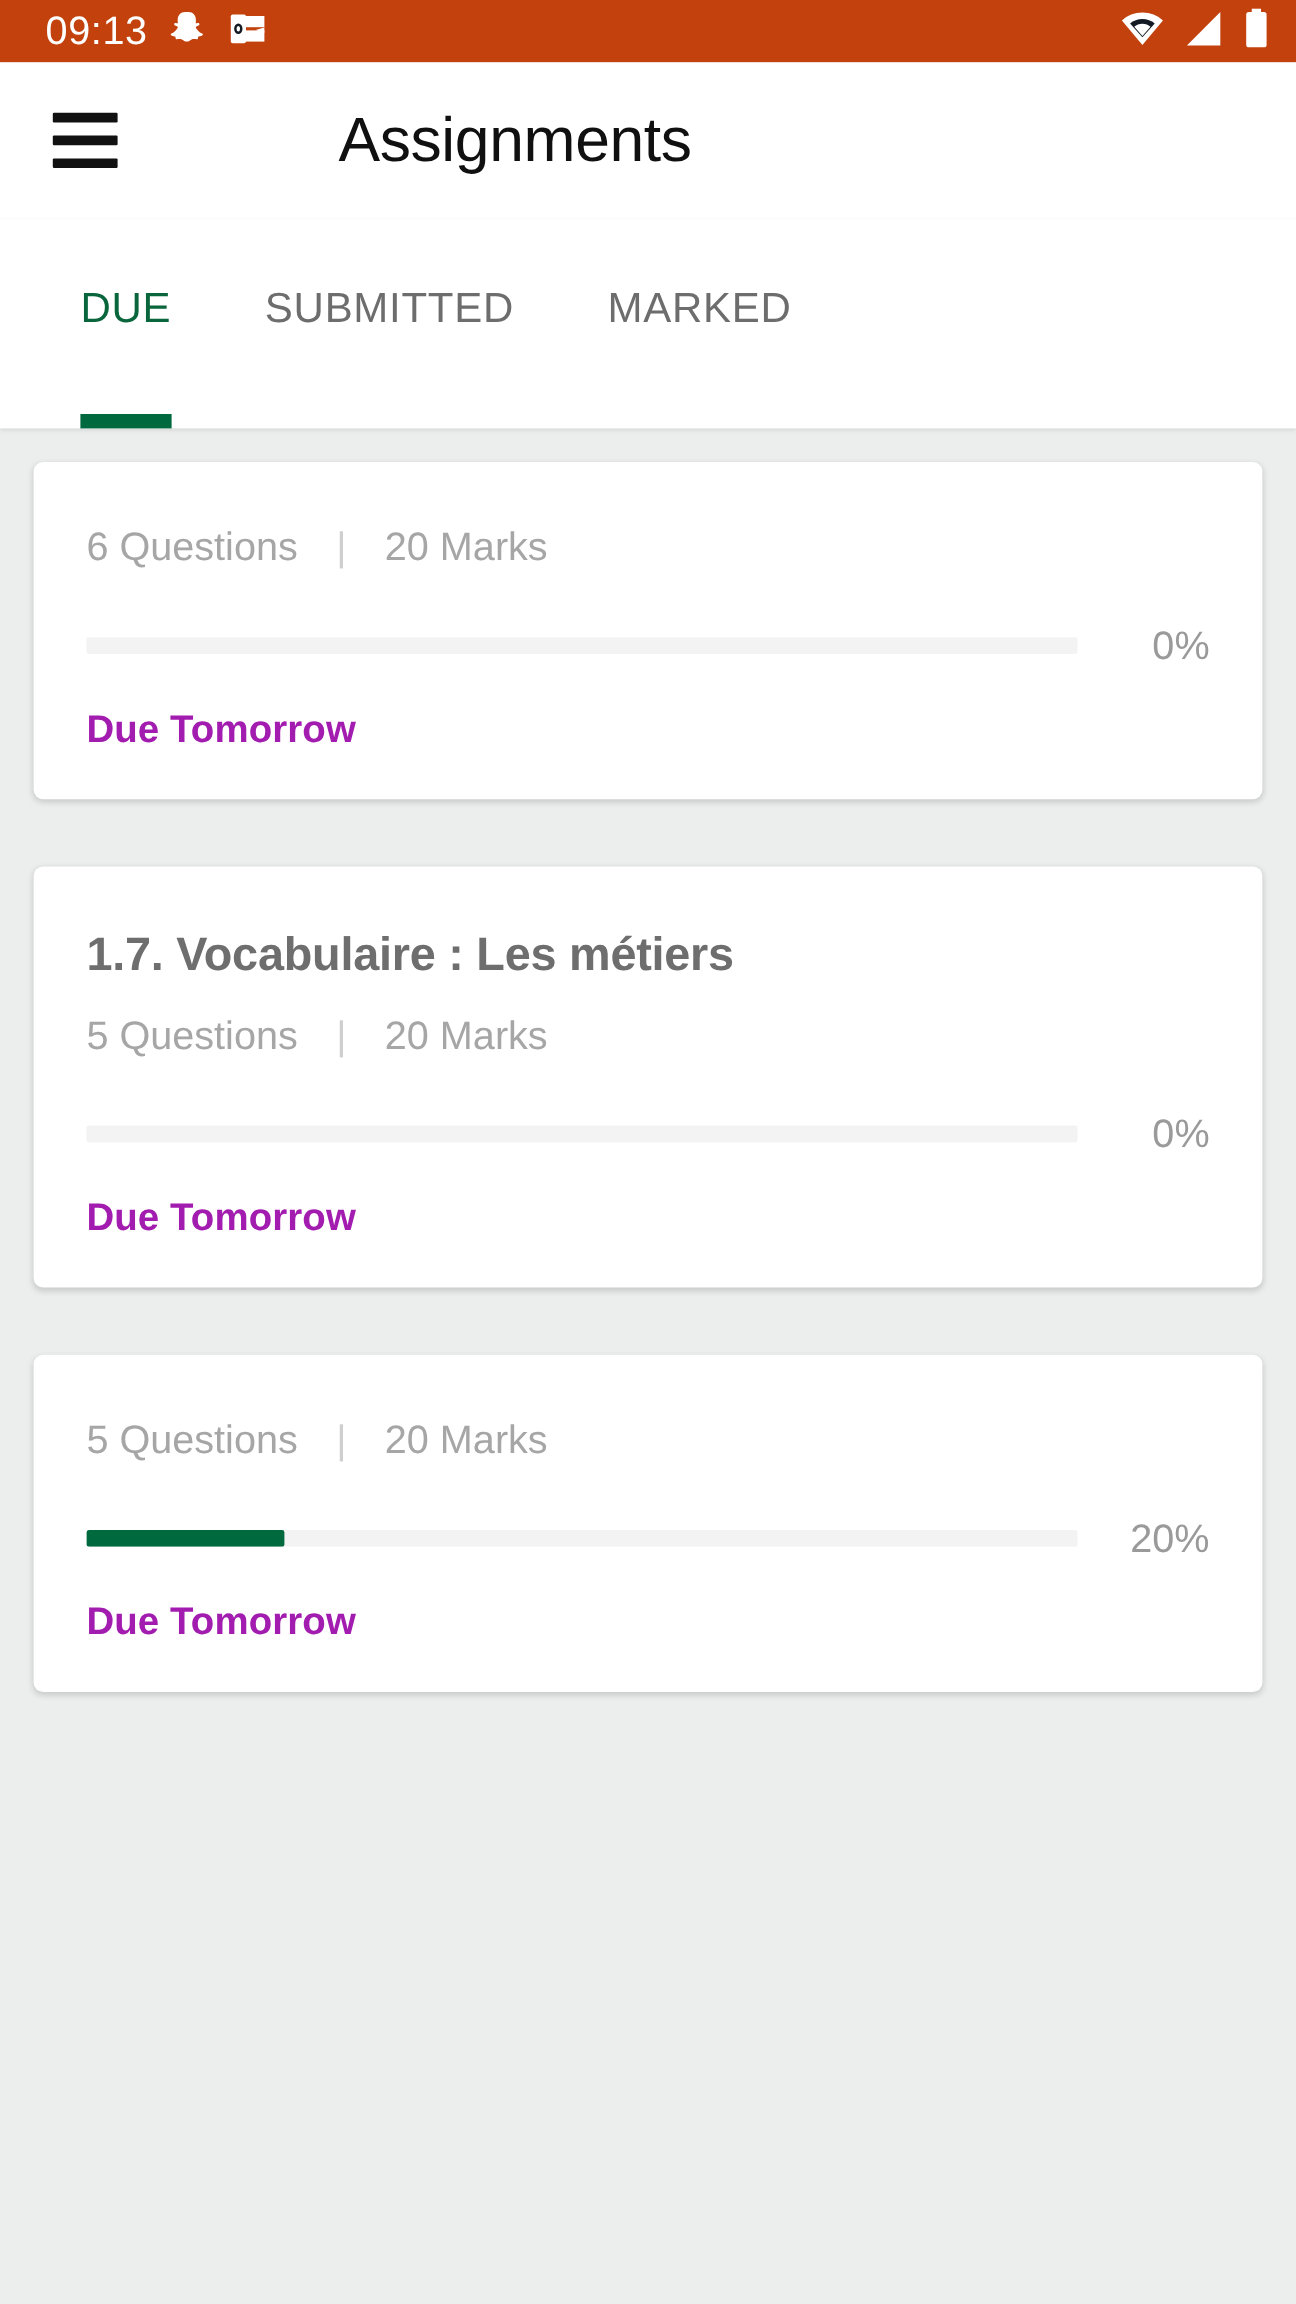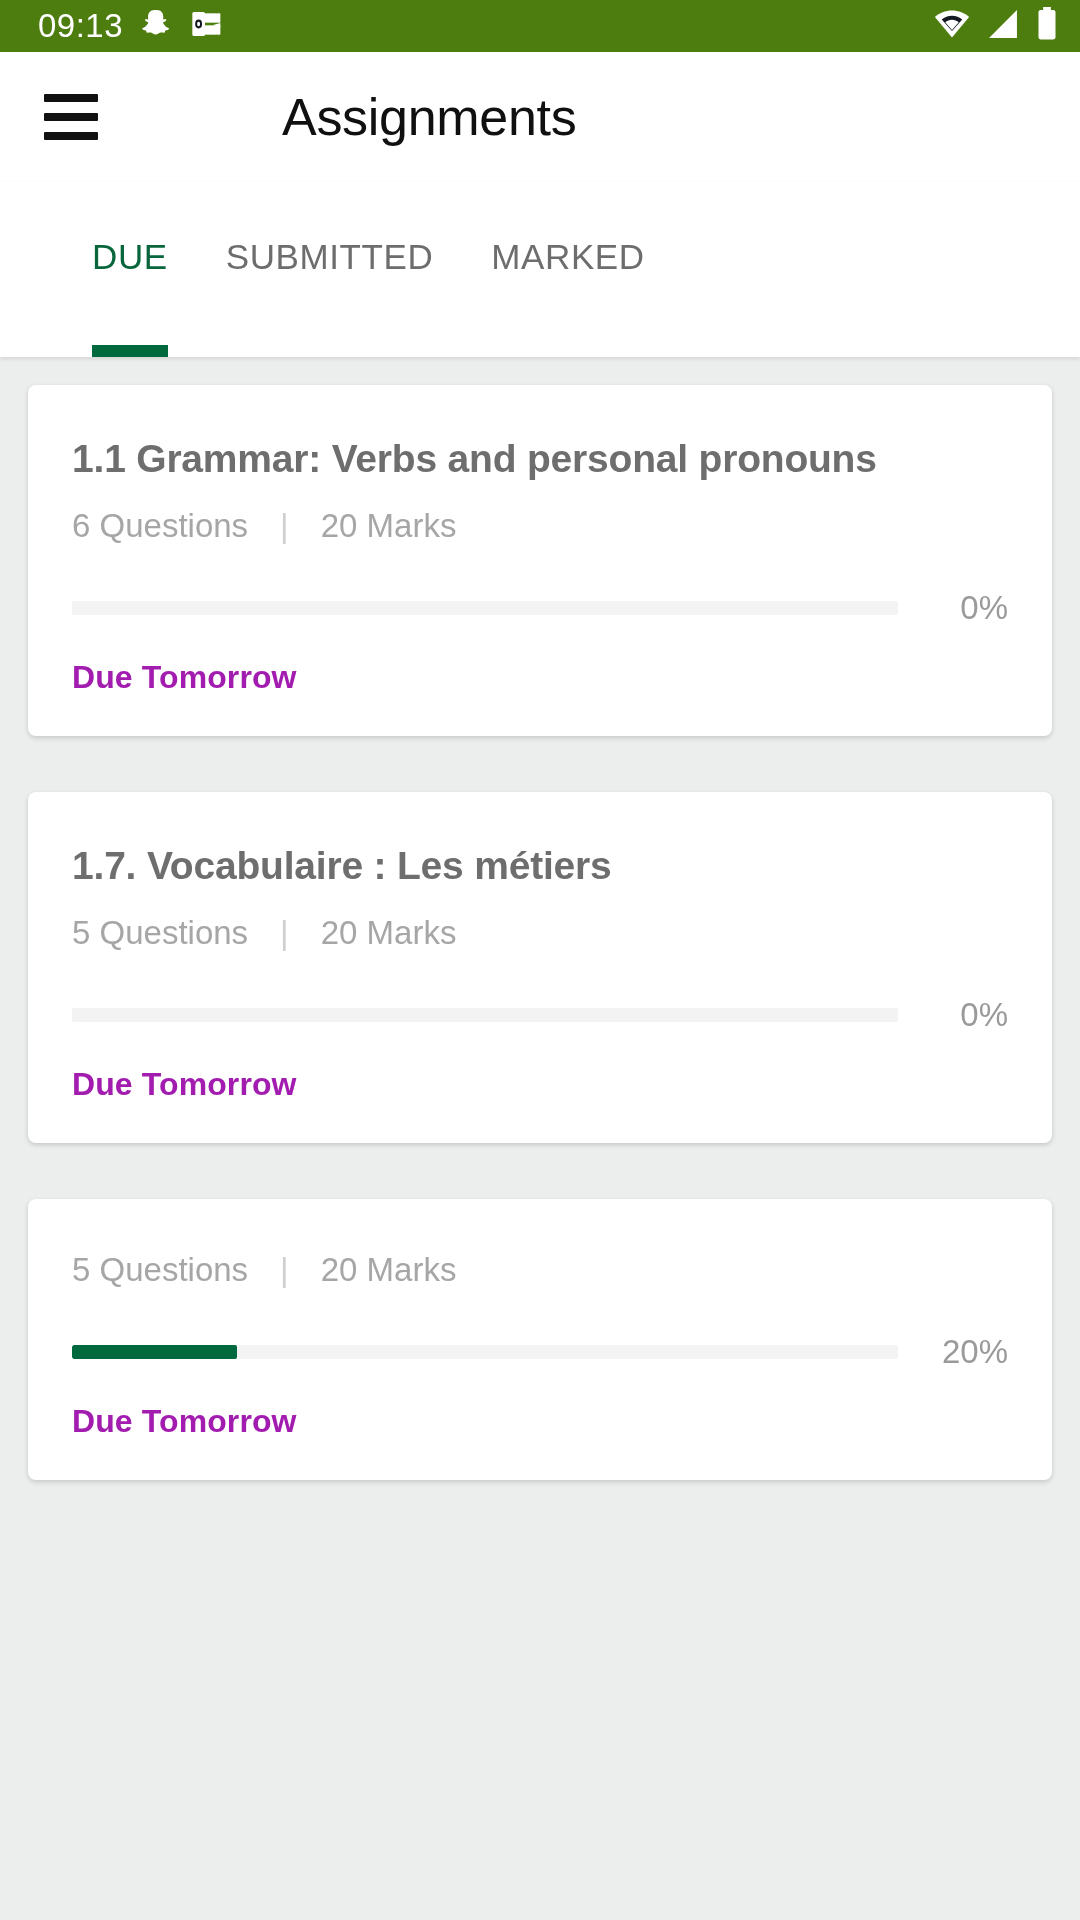--- a/index.html
+++ b/index.html
@@ -6,21 +6,21 @@
   html, body {
     width: 1080px; height: 1920px;
     font-family: "Liberation Sans", sans-serif;
     background: #eceded;
     overflow: hidden;
   }
 
   
   .status-bar {
     height: 52px;
-    background: #4d7c0f;
+    background: #c2410c;
     display: flex;
     align-items: center;
     justify-content: space-between;
     padding: 0 22px 0 38px;
   }
   .status-left { display: flex; align-items: center; gap: 18px; }
   .status-time {
     color: #ffffff;
     font-size: 33px;
     letter-spacing: 0.5px;
@@ -60,24 +60,25 @@
     font-weight: 400;
     letter-spacing: -0.3px;
   }
 
   
   .tab-bar {
     height: 175px;
     background: #ffffff;
     display: flex;
     align-items: flex-start;
-    padding-left: 92px;
+    padding-left: 67px;
     position: relative;
     box-shadow: 0 2px 4px rgba(0,0,0,0.10);
     z-index: 2;
+    gap: 20px;
   }
   .tab {
     position: relative;
     height: 175px;
     display: flex;
     align-items: center;
     padding-bottom: 26px;
     margin-right: 58px;
     cursor: pointer;
   }
@@ -223,21 +224,20 @@
     <span class="tab-label">SUBMITTED</span>
   </div>
   <div class="tab">
     <span class="tab-label">MARKED</span>
   </div>
 </div>
 
 <div class="content">
 
   <div class="card">
-    <div class="card-title">1.1 Grammar: Verbs and personal pronouns</div>
     <div class="card-meta">
       <span>6 Questions</span>
       <span class="meta-sep">|</span>
       <span>20 Marks</span>
     </div>
     <div class="progress-row">
       <div class="progress-track">
         <div class="progress-fill" style="width: 0%;"></div>
       </div>
       <span class="progress-pct">0%</span>

